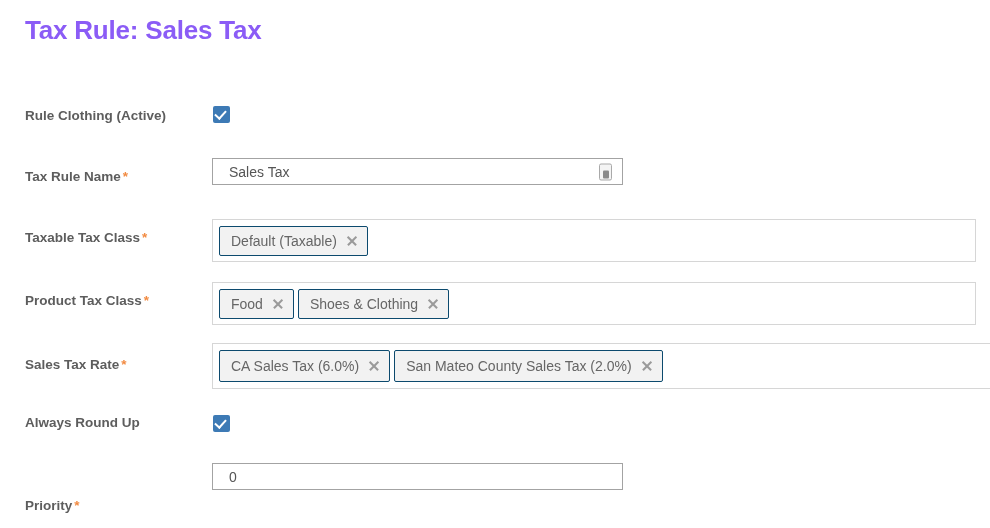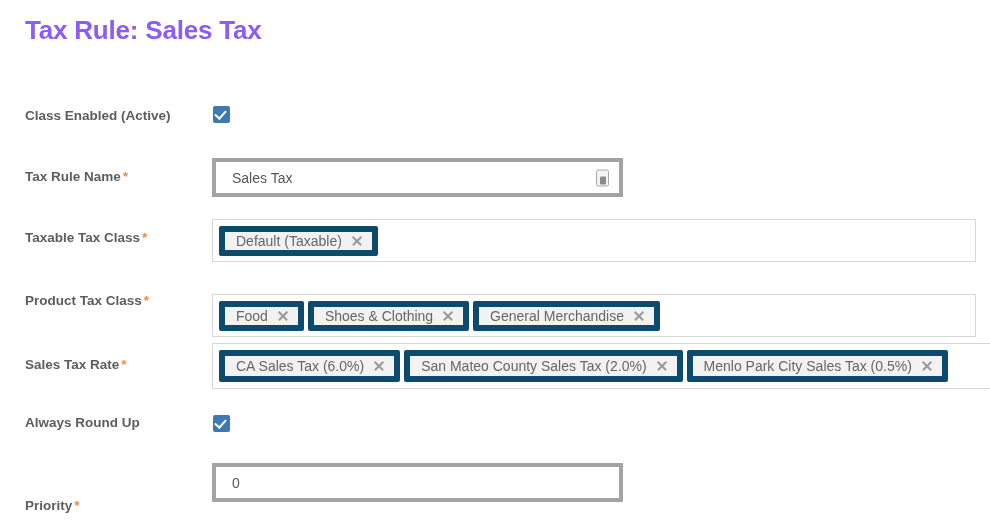--- a/index.html
+++ b/index.html
@@ -81,22 +81,22 @@
     width: 5px;
     height: 9px;
     border: solid #ffffff;
     border-width: 0 2px 2px 0;
     transform: rotate(42deg);
   }
 
   
   .text-input {
     box-sizing: border-box;
-    height: 39px;
-    border: 4px solid #a3a3a3;
+    height: 27px;
+    border: 1px solid #a3a3a3;
     background: #ffffff;
     position: relative;
     display: flex;
     align-items: center;
   }
   .text-input .value {
     padding-left: 16px;
     font-size: 14px;
     color: #555555;
     line-height: 20px;
@@ -133,21 +133,21 @@
     align-items: center;
     flex-wrap: nowrap;
     padding: 0 4px;
   }
   .chip {
     box-sizing: border-box;
     display: inline-flex;
     align-items: center;
     height: 30px;
     background: #f2f2f2;
-    border: 6px solid #0c4a6e;
+    border: 1px solid #0c4a6e;
     border-radius: 2px;
     margin: 0 2px;
     padding: 0 9px 0 11px;
     white-space: nowrap;
   }
   .chip .chip-label {
     font-size: 14px;
     color: #666666;
     line-height: 18px;
   }
@@ -184,21 +184,21 @@
   #row-name .field-control { top: 0px; width: 411px; }
   #row-name .text-input { width: 411px; }
 
   #row-customer      { top: 219px; }
   #row-customer .field-label { top: 10px; }
   #row-customer .field-control { top: 0px; }
   #row-customer .multiselect { width: 764px; height: 43px; }
 
   #row-product       { top: 282px; }
   #row-product .field-label { top: 10px; }
-  #row-product .field-control { top: 12px; border-radius: 20px; }
+  #row-product .field-control { top: 0px; border-radius: 20px; }
   #row-product .multiselect { width: 764px; height: 43px; }
 
   #row-rate          { top: 343px; }
   #row-rate .field-label { top: 13px; }
   #row-rate .field-control { top: 0px; }
   #row-rate .multiselect { width: 900px; height: 46px; }
 
   #row-round         { top: 413px; }
   #row-round .field-label { top: 1px; }
   #row-round .field-control { top: 2px; left: 213px; }
@@ -210,21 +210,21 @@
 </style>
 </head>
 <body>
 
 <div class="page">
 
   <div class="page-title">Tax Rule: Sales Tax</div>
 
   <div class="form-row" id="row-enabled">
     <div class="field-label">
-      <span>Class Enabled (Active)</span>
+      <span>Rule Clothing (Active)</span>
     </div>
     <div class="field-control">
       <span class="checkbox">
         <span class="tick"></span>
       </span>
     </div>
   </div>
 
   <div class="form-row" id="row-name">
     <div class="field-label">
@@ -261,46 +261,38 @@
     <div class="field-control">
       <div class="multiselect">
         <span class="chip">
           <span class="chip-label">Food</span>
           <span class="chip-remove"></span>
         </span>
         <span class="chip">
           <span class="chip-label">Shoes &amp; Clothing</span>
           <span class="chip-remove"></span>
         </span>
-        <span class="chip">
-          <span class="chip-label">General Merchandise</span>
-          <span class="chip-remove"></span>
-        </span>
       </div>
     </div>
   </div>
 
   <div class="form-row" id="row-rate">
     <div class="field-label">
       <span>Sales Tax Rate</span><span class="req">*</span>
     </div>
     <div class="field-control">
       <div class="multiselect">
         <span class="chip tall">
           <span class="chip-label">CA Sales Tax (6.0%)</span>
           <span class="chip-remove"></span>
         </span>
         <span class="chip tall">
           <span class="chip-label">San Mateo County Sales Tax (2.0%)</span>
           <span class="chip-remove"></span>
         </span>
-        <span class="chip tall">
-          <span class="chip-label">Menlo Park City Sales Tax (0.5%)</span>
-          <span class="chip-remove"></span>
-        </span>
       </div>
     </div>
   </div>
 
   <div class="form-row" id="row-round">
     <div class="field-label">
       <span>Always Round Up</span>
     </div>
     <div class="field-control">
       <span class="checkbox">

